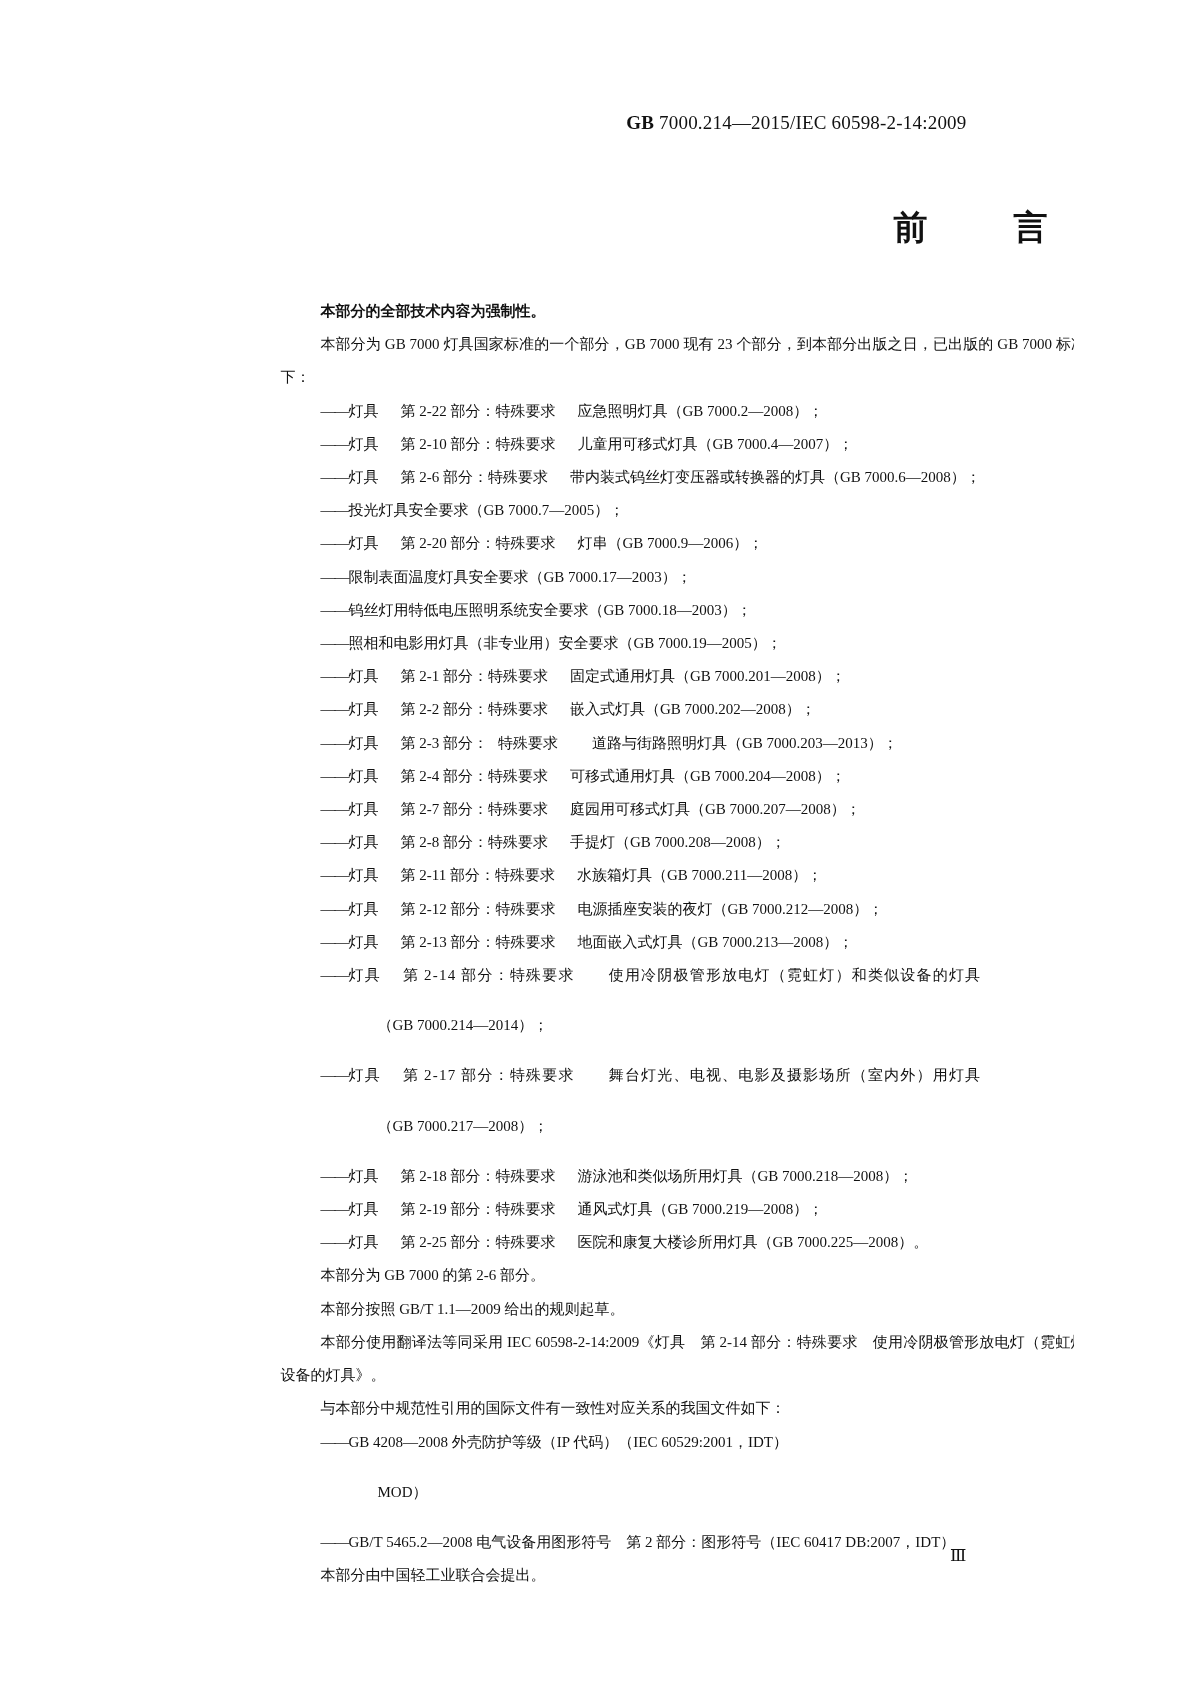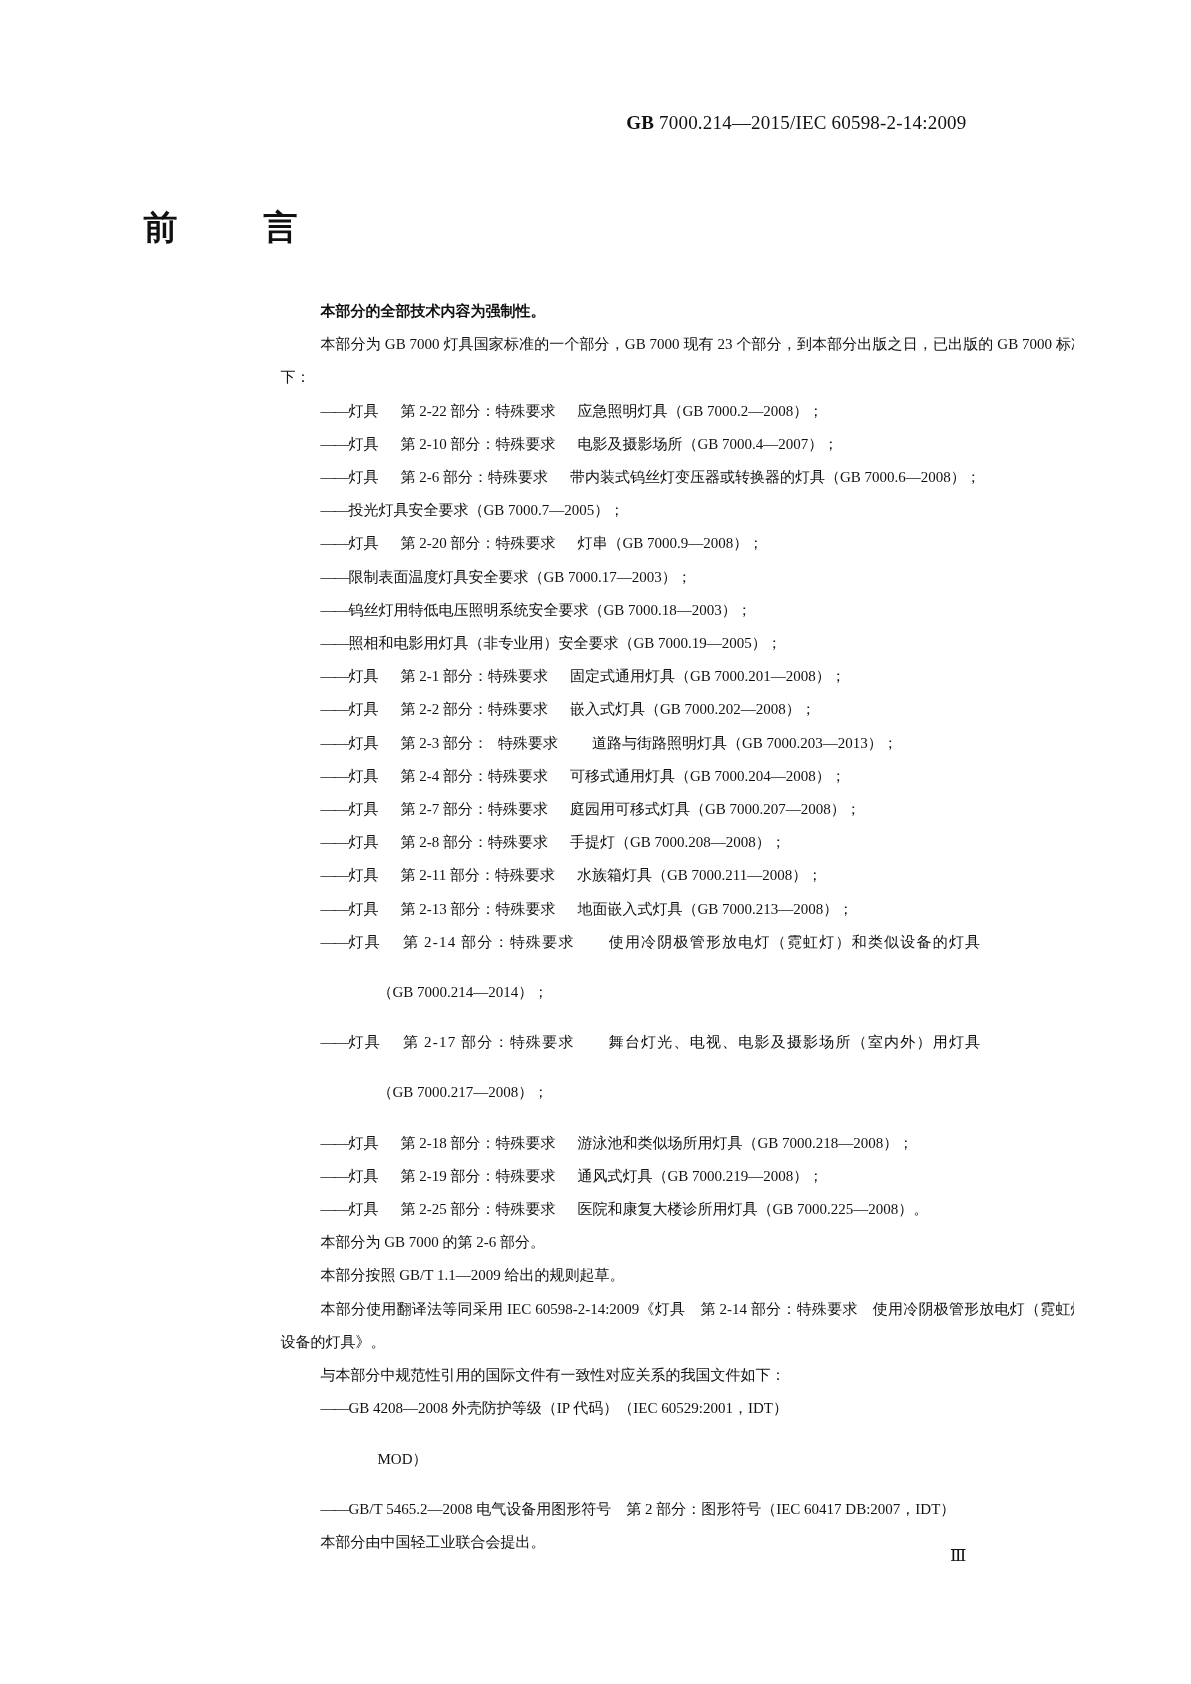--- a/index.html
+++ b/index.html
@@ -30,21 +30,21 @@
     font-family: "Liberation Serif", "DejaVu Serif", serif;
   }
   .header .bold {
     font-weight: bold;
   }
   .title {
     position: absolute;
     top: 205px;
     left: 0;
     width: 100%;
-    text-align: left;
+    text-align: right;
     font-size: 34px;
     font-weight: bold;
     letter-spacing: 26px;
     text-indent: 26px;
     font-family: "DejaVu Serif", "Liberation Serif", serif;
   }
   .content {
     position: absolute;
     top: 295px;
     left: 163px;
@@ -103,27 +103,27 @@
 
     <p class="p bold-lead">本部分的全部技术内容为强制性。</p>
 
     <p class="p indent2">本部分为 GB 7000 灯具国家标准的一个部分，GB 7000 现有 23 个部分，到本部分出版之日，已出版的 GB 7000 标准分部分如下：</p>
 
     <div>
 
 
       <p class="li"><span class="dash">——</span><span>灯具</span><span class="sp-md"></span><span>第 2-22 部分：</span><span>特殊要求</span><span class="sp-md"></span><span>应急照明灯具</span><span>（GB 7000.2—2008）；</span></p>
 
-      <p class="li"><span class="dash">——</span><span>灯具</span><span class="sp-md"></span><span>第 2-10 部分：</span><span>特殊要求</span><span class="sp-md"></span><span>电影及摄影场所</span><span>（GB 7000.4—2007）；</span></p>
+      <p class="li"><span class="dash">——</span><span>灯具</span><span class="sp-md"></span><span>第 2-10 部分：</span><span>特殊要求</span><span class="sp-md"></span><span>儿童用可移式灯具</span><span>（GB 7000.4—2007）；</span></p>
 
       <p class="li"><span class="dash">——</span><span>灯具</span><span class="sp-md"></span><span>第 2-6 部分：</span><span>特殊要求</span><span class="sp-md"></span><span>带内装式钨丝灯变压器或转换器的灯具</span><span>（GB 7000.6—2008）；</span></p>
 
       <p class="li"><span class="dash">——</span><span>投光灯具安全要求</span><span>（GB 7000.7—2005）；</span></p>
 
-      <p class="li"><span class="dash">——</span><span>灯具</span><span class="sp-md"></span><span>第 2-20 部分：</span><span>特殊要求</span><span class="sp-md"></span><span>灯串</span><span>（GB 7000.9—2008）；</span></p>
+      <p class="li"><span class="dash">——</span><span>灯具</span><span class="sp-md"></span><span>第 2-20 部分：</span><span>特殊要求</span><span class="sp-md"></span><span>灯串</span><span>（GB 7000.9—2006）；</span></p>
 
       <p class="li"><span class="dash">——</span><span>限制表面温度灯具安全要求</span><span>（GB 7000.17—2003）；</span></p>
 
       <p class="li"><span class="dash">——</span><span>钨丝灯用特低电压照明系统安全要求</span><span>（GB 7000.18—2003）；</span></p>
 
       <p class="li"><span class="dash">——</span><span>照相和电影用灯具（非专业用）安全要求</span><span>（GB 7000.19—2005）；</span></p>
 
       <p class="li"><span class="dash">——</span><span>灯具</span><span class="sp-md"></span><span>第 2-1 部分：</span><span>特殊要求</span><span class="sp-md"></span><span>固定式通用灯具</span><span>（GB 7000.201—2008）；</span></p>
 
       <p class="li"><span class="dash">——</span><span>灯具</span><span class="sp-md"></span><span>第 2-2 部分：</span><span>特殊要求</span><span class="sp-md"></span><span>嵌入式灯具</span><span>（GB 7000.202—2008）；</span></p>
@@ -131,20 +131,21 @@
       <p class="li"><span class="dash">——</span><span>灯具</span><span class="sp-md"></span><span>第 2-3 部分：</span><span class="sp-sm"></span><span>特殊要求</span><span class="sp-lg"></span><span>道路与街路照明灯具</span><span>（GB 7000.203—2013）；</span></p>
 
       <p class="li"><span class="dash">——</span><span>灯具</span><span class="sp-md"></span><span>第 2-4 部分：</span><span>特殊要求</span><span class="sp-md"></span><span>可移式通用灯具</span><span>（GB 7000.204—2008）；</span></p>
 
       <p class="li"><span class="dash">——</span><span>灯具</span><span class="sp-md"></span><span>第 2-7 部分：</span><span>特殊要求</span><span class="sp-md"></span><span>庭园用可移式灯具</span><span>（GB 7000.207—2008）；</span></p>
 
       <p class="li"><span class="dash">——</span><span>灯具</span><span class="sp-md"></span><span>第 2-8 部分：</span><span>特殊要求</span><span class="sp-md"></span><span>手提灯</span><span>（GB 7000.208—2008）；</span></p>
 
       <p class="li"><span class="dash">——</span><span>灯具</span><span class="sp-md"></span><span>第 2-11 部分：</span><span>特殊要求</span><span class="sp-md"></span><span>水族箱灯具</span><span>（GB 7000.211—2008）；</span></p>
 
+      <p class="li"><span class="dash">——</span><span>灯具</span><span class="sp-md"></span><span>第 2-12 部分：</span><span>特殊要求</span><span class="sp-md"></span><span>电源插座安装的夜灯</span><span>（GB 7000.212—2008）；</span></p>
 
       <p class="li"><span class="dash">——</span><span>灯具</span><span class="sp-md"></span><span>第 2-13 部分：</span><span>特殊要求</span><span class="sp-md"></span><span>地面嵌入式灯具</span><span>（GB 7000.213—2008）；</span></p>
 
       <p class="li wide-sp"><span class="dash">——</span><span>灯具</span><span class="sp-md"></span><span>第 2-14 部分：</span><span>特殊要求</span><span class="sp-lg"></span><span>使用冷阴极管形放电灯（霓虹灯）和类似设备的灯具</span></p>
       <p class="li-cont">（GB 7000.214—2014）；</p>
 
       <p class="li wide-sp"><span class="dash">——</span><span>灯具</span><span class="sp-md"></span><span>第 2-17 部分：</span><span>特殊要求</span><span class="sp-lg"></span><span>舞台灯光、电视、电影及摄影场所（室内外）用灯具</span></p>
       <p class="li-cont">（GB 7000.217—2008）；</p>
 
       <p class="li"><span class="dash">——</span><span>灯具</span><span class="sp-md"></span><span>第 2-18 部分：</span><span>特殊要求</span><span class="sp-md"></span><span>游泳池和类似场所用灯具</span><span>（GB 7000.218—2008）；</span></p>

